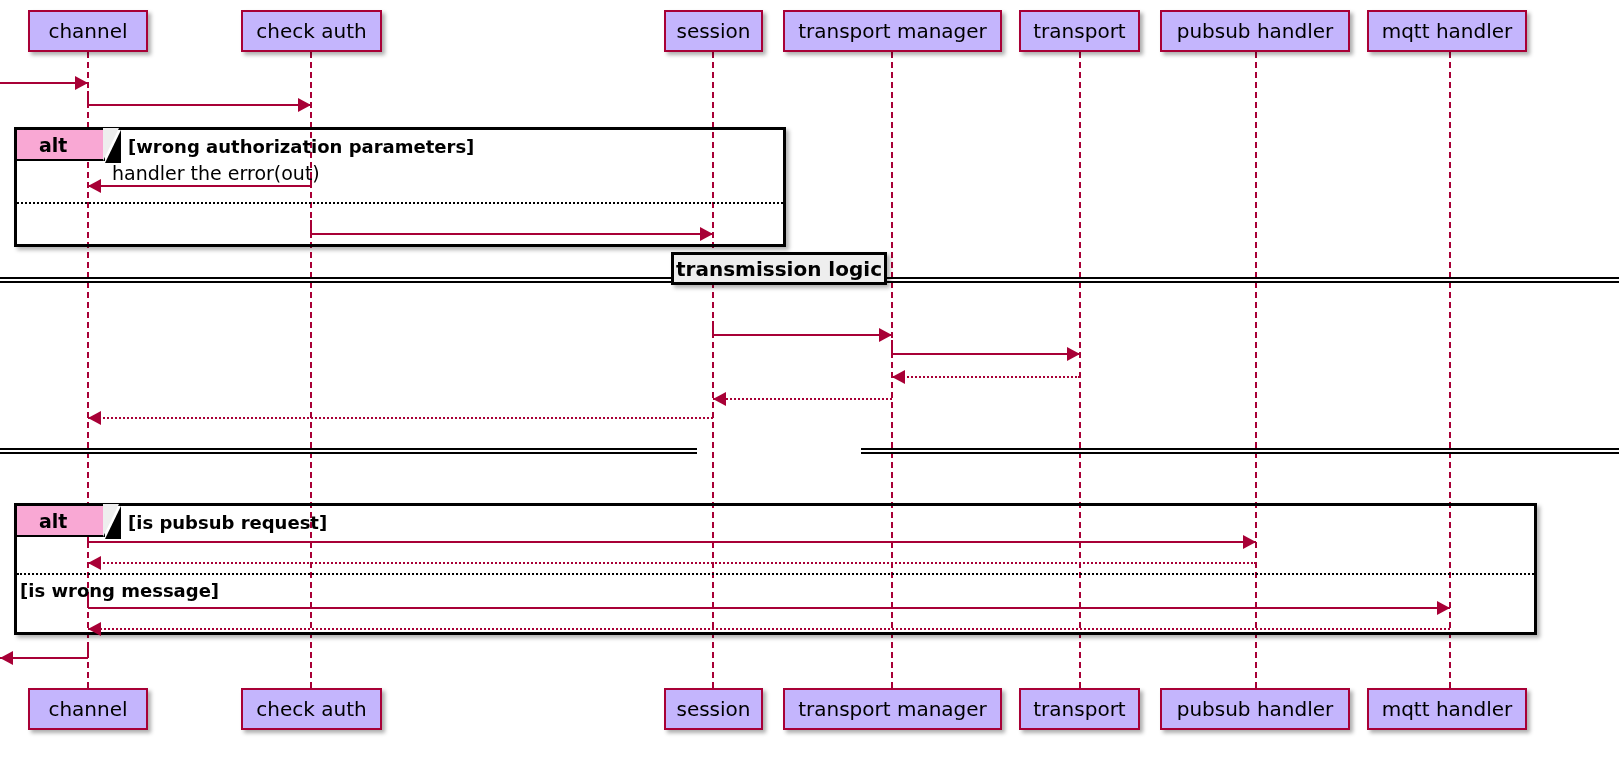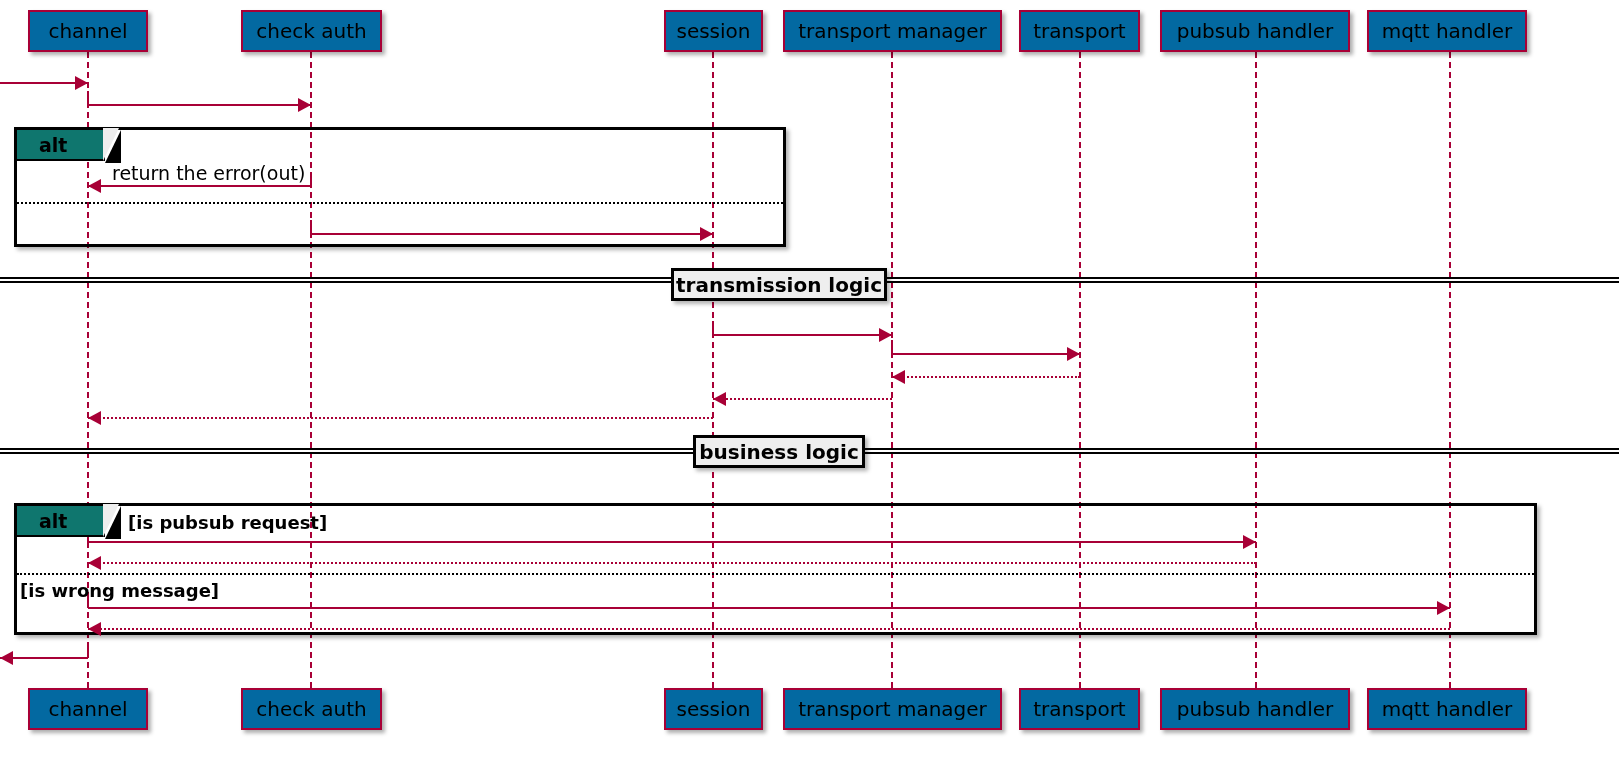--- a/index.html
+++ b/index.html
@@ -3,21 +3,21 @@
 <meta charset="utf-8">
 <style>
   html,body{margin:0;padding:0;background:#ffffff;}
   body{font-family:"DejaVu Sans","Liberation Sans",sans-serif;}
   #diagram{position:relative;width:1619px;height:774px;overflow:hidden;background:#fff;}
 
   
   .participant{
     position:absolute;
     box-sizing:border-box;
-    background:#0369a1;
+    background:#c4b5fd;
     border:2px solid #A80036;
     color:#000000;
     font-size:20px;
     line-height:1;
     display:flex;
     align-items:center;
     justify-content:center;
     height:42px;
     box-shadow:3px 3px 4px rgba(0,0,0,0.32);
     white-space:nowrap;
@@ -77,21 +77,21 @@
     position:absolute;
     box-sizing:border-box;
     border:3px solid #000000;
     background:transparent;
     box-shadow:3px 3px 4px rgba(0,0,0,0.30);
     z-index:3;
   }
   .grouphdr{
     position:absolute;
     box-sizing:border-box;
-    background:#0f766e;
+    background:#f9a8d4;
     border-right:2px solid #000;
     border-bottom:2px solid #000;
     color:#000;
     font-size:19px;
     font-weight:bold;
     height:31px;
     display:flex;
     align-items:center;
     padding-left:22px;
     z-index:5;
@@ -160,43 +160,43 @@
 <div id="diagram">
     <div class="lifeline" style="left: 87px; top: 52px; height: 636px;"></div>
     <div class="lifeline" style="left: 310px; top: 52px; height: 636px;"></div>
     <div class="lifeline" style="left: 712px; top: 52px; height: 636px;"></div>
     <div class="lifeline" style="left: 891px; top: 52px; height: 636px;"></div>
     <div class="lifeline" style="left: 1079px; top: 52px; height: 636px;"></div>
     <div class="lifeline" style="left: 1255px; top: 52px; height: 636px;"></div>
     <div class="lifeline" style="left: 1449px; top: 52px; height: 636px;"></div>
     <div class="sepline" style="left: 0px; top: 277px; width: 675px;"></div>
     <div class="sepline" style="left: 883px; top: 277px; width: 736px;"></div>
-    <div class="sepbox" style="left: 671px; top: 268px; width: 216px;">transmission logic</div>
+    <div class="sepbox" style="left: 671px; top: 252px; width: 216px;">transmission logic</div>
     <div class="sepline" style="left: 0px; top: 448px; width: 697px;"></div>
     <div class="sepline" style="left: 861px; top: 448px; width: 758px;"></div>
-    <div class="sepbox" style="left: 693px; top: 435px; width: 172px;">business logic</div>
     <div class="group" style="left: 14px; top: 127px; width: 772px; height: 120px;"></div>
     <div class="grouphdr-edge" style="left: 105px; top: 130px;"></div>
     <div class="grouphdr" style="left: 17px; top: 130px; width: 88px;">alt</div>
+    <div class="groupcond" style="left: 128px; top: 138px;">[wrong authorization parameters]</div>
     <div class="elsediv" style="left: 17px; top: 202px; width: 766px;"></div>
     <div class="group" style="left: 14px; top: 503px; width: 1523px; height: 132px;"></div>
     <div class="grouphdr-edge" style="left: 105px; top: 506px;"></div>
     <div class="grouphdr" style="left: 17px; top: 506px; width: 88px;">alt</div>
     <div class="groupcond" style="left: 128px; top: 514px;">[is pubsub request]</div>
     <div class="elsediv" style="left: 17px; top: 573px; width: 1517px;"></div>
     <div class="groupcond" style="left: 20px; top: 582px;">[is wrong message]</div>
     <div class="msg" style="left: 0px; top: 82px; width: 88px;"></div>
     <div class="head right" style="left: 75px; top: 76px;"></div>
     <div class="msg" style="left: 88px; top: 104px; width: 223px;"></div>
     <div class="stub" style="left: 87px; top: 91px; height: 14px;"></div>
     <div class="head right" style="left: 298px; top: 98px;"></div>
     <div class="msg" style="left: 88px; top: 185px; width: 223px;"></div>
     <div class="stub" style="left: 310px; top: 172px; height: 14px;"></div>
     <div class="head left" style="left: 88px; top: 179px;"></div>
-    <div class="msglabel" style="left: 112px; top: 164px;">return the error(out)</div>
+    <div class="msglabel" style="left: 112px; top: 164px;">handler the error(out)</div>
     <div class="msg" style="left: 311px; top: 233px; width: 402px;"></div>
     <div class="stub" style="left: 310px; top: 220px; height: 14px;"></div>
     <div class="head right" style="left: 700px; top: 227px;"></div>
     <div class="msg" style="left: 713px; top: 334px; width: 179px;"></div>
     <div class="stub" style="left: 712px; top: 321px; height: 14px;"></div>
     <div class="head right" style="left: 879px; top: 328px;"></div>
     <div class="msg" style="left: 892px; top: 353px; width: 188px;"></div>
     <div class="stub" style="left: 891px; top: 340px; height: 14px;"></div>
     <div class="head right" style="left: 1067px; top: 347px;"></div>
     <div class="msg dotted" style="left: 892px; top: 376px; width: 188px;"></div>

